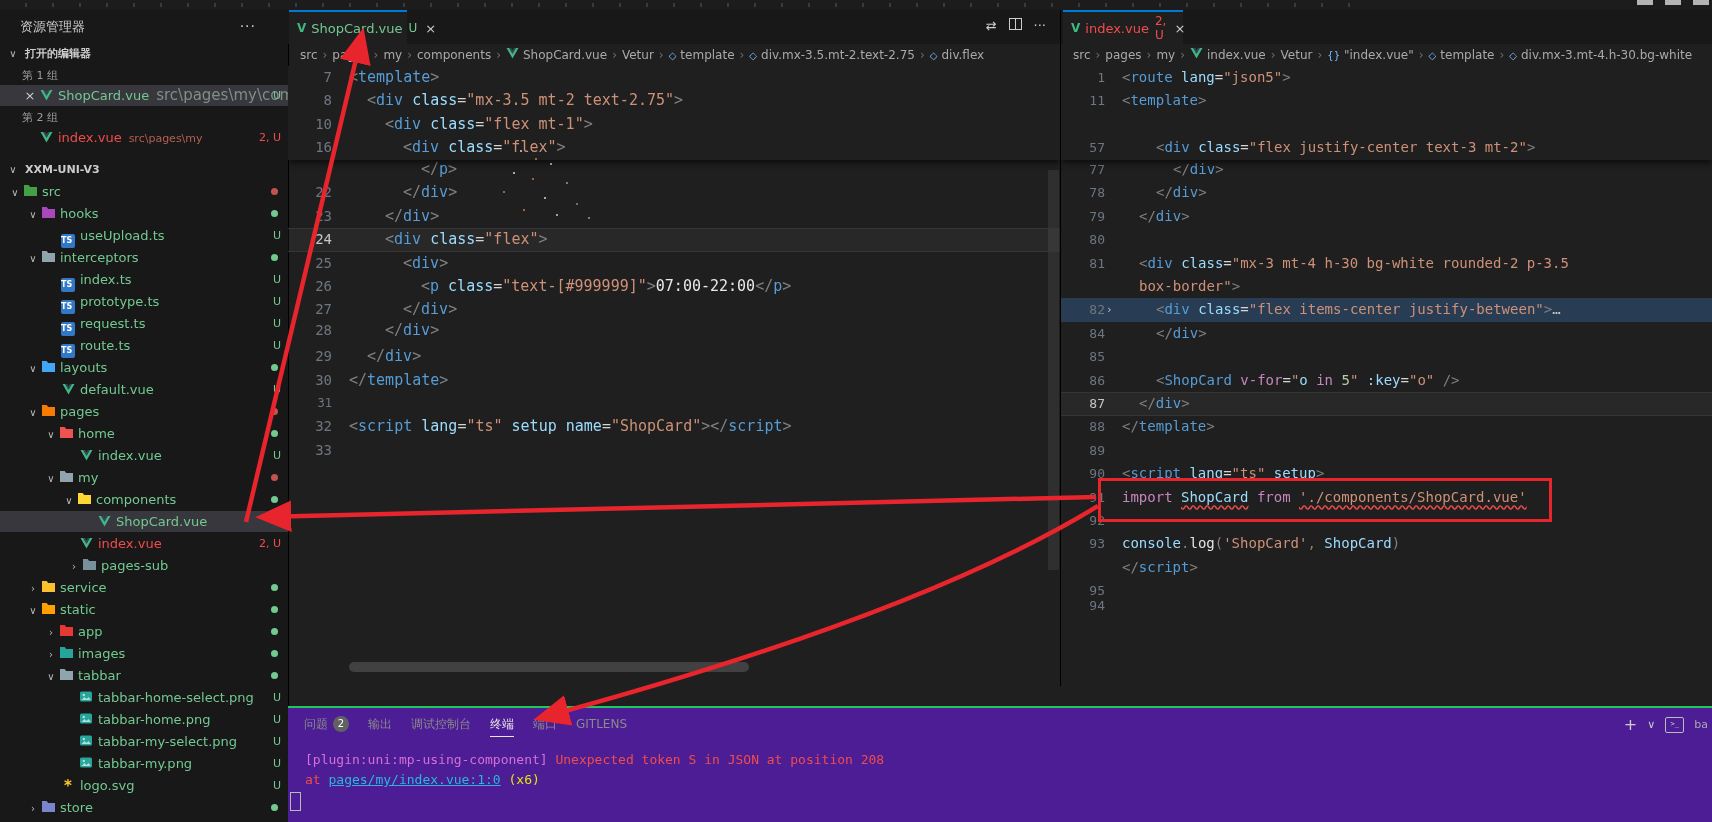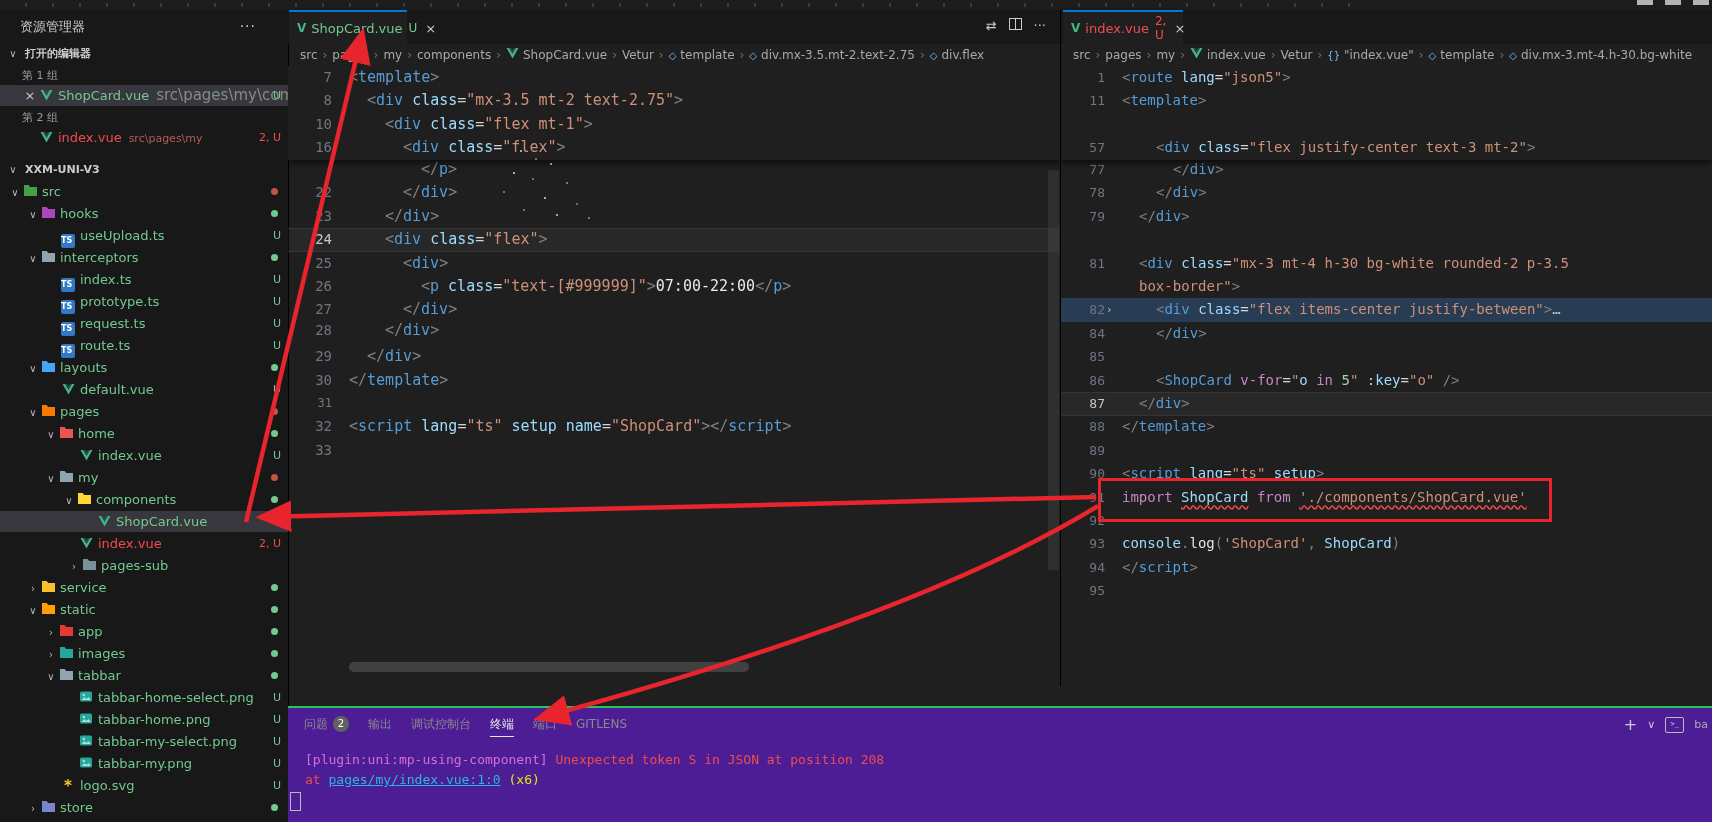--- a/index.html
+++ b/index.html
@@ -301,34 +301,35 @@
     </div>
   </div>
   <div class="breadcrumb" id="bc-right"><span><span>src</span></span><span class="bc-sep">›</span><span><span>pages</span></span><span class="bc-sep">›</span><span><span>my</span></span><span class="bc-sep">›</span><span><span class="vueic" style="margin-right: 4px;"><svg width="13" height="11" viewBox="0 0 13 12">
             <path d="M0 0h2.9l3.6 6.2L10.1 0H13L6.5 11.5z" fill="#41b883"></path>
             <path d="M2.9 0h2.1l1.5 2.6L8 0h2.1L6.5 6.2z" fill="#35495e"></path>
           </svg></span><span>index.vue</span></span><span class="bc-sep">›</span><span><span>Vetur</span></span><span class="bc-sep">›</span><span><span class="bc-sym">{}</span><span>"index.vue"</span></span><span class="bc-sep">›</span><span><span class="bc-sym">◇</span><span>template</span></span><span class="bc-sep">›</span><span><span class="bc-sym">◇</span><span>div.mx-3.mt-4.h-30.bg-white</span></span></div>
   <div class="code mono" id="code-right">
       <div class="crow" style="top: 92px; font-size: 14px;"><span class="gnum" style="font-size: 13px;">77</span><span class="ctext" style="padding-left: 51px;"><span class="tk-p">&lt;/</span><span class="tk-t">div</span><span class="tk-p">&gt;</span></span></div>
       <div class="crow" style="top: 115.4px; font-size: 14px;"><span class="gnum" style="font-size: 13px;">78</span><span class="ctext" style="padding-left: 34px;"><span class="tk-p">&lt;/</span><span class="tk-t">div</span><span class="tk-p">&gt;</span></span></div>
       <div class="crow" style="top: 138.8px; font-size: 14px;"><span class="gnum" style="font-size: 13px;">79</span><span class="ctext" style="padding-left: 17px;"><span class="tk-p">&lt;/</span><span class="tk-t">div</span><span class="tk-p">&gt;</span></span></div>
+      <div class="crow" style="top: 162.2px; font-size: 14px;"><span class="gnum" style="font-size: 13px;">80</span><span class="ctext" style="padding-left: 0px;"></span></div>
       <div class="crow" style="top: 185.6px; font-size: 14px;"><span class="gnum" style="font-size: 13px;">81</span><span class="ctext" style="padding-left: 17px;"><span class="tk-p">&lt;</span><span class="tk-t">div</span><span class="tk-a"> class</span><span class="tk-o">=</span><span class="tk-s">"mx-3 mt-4 h-30 bg-white rounded-2 p-3.5</span></span></div>
       <div class="crow" style="top: 209px; font-size: 14px;"><span class="gnum" style="font-size: 13px;"></span><span class="ctext" style="padding-left: 17px;"><span class="tk-s">box-border"</span><span class="tk-p">&gt;</span></span></div>
       <div class="crow selline" style="top: 232.4px; font-size: 14px;"><span class="gnum" style="font-size: 13px;">82</span><span class="foldc">›</span><span class="ctext" style="padding-left: 34px;"><span class="tk-p">&lt;</span><span class="tk-t">div</span><span class="tk-a"> class</span><span class="tk-o">=</span><span class="tk-s">"flex items-center justify-between"</span><span class="tk-p">&gt;</span><span class="tk-e">…</span></span></div>
       <div class="crow" style="top: 255.8px; font-size: 14px;"><span class="gnum" style="font-size: 13px;">84</span><span class="ctext" style="padding-left: 34px;"><span class="tk-p">&lt;/</span><span class="tk-t">div</span><span class="tk-p">&gt;</span></span></div>
       <div class="crow" style="top: 279.2px; font-size: 14px;"><span class="gnum" style="font-size: 13px;">85</span><span class="ctext" style="padding-left: 0px;"></span></div>
       <div class="crow" style="top: 302.6px; font-size: 14px;"><span class="gnum" style="font-size: 13px;">86</span><span class="ctext" style="padding-left: 34px;"><span class="tk-p">&lt;</span><span class="tk-t">ShopCard</span><span class="tk-d"> v-for</span><span class="tk-o">=</span><span class="tk-s">"</span><span class="tk-i">o</span><span class="tk-k"> in </span><span class="tk-n">5</span><span class="tk-s">"</span><span class="tk-a"> :key</span><span class="tk-o">=</span><span class="tk-s">"o"</span><span class="tk-p"> /&gt;</span></span></div>
       <div class="crow curline" style="top: 326px; font-size: 14px;"><span class="gnum bold" style="font-size: 13px;">87</span><span class="ctext" style="padding-left: 17px;"><span class="tk-p">&lt;/</span><span class="tk-t">div</span><span class="tk-p">&gt;</span></span></div>
       <div class="crow" style="top: 349.4px; font-size: 14px;"><span class="gnum" style="font-size: 13px;">88</span><span class="ctext" style="padding-left: 0px;"><span class="tk-p">&lt;/</span><span class="tk-t">template</span><span class="tk-p">&gt;</span></span></div>
       <div class="crow" style="top: 372.8px; font-size: 14px;"><span class="gnum" style="font-size: 13px;">89</span><span class="ctext" style="padding-left: 0px;"></span></div>
       <div class="crow" style="top: 396.2px; font-size: 14px;"><span class="gnum" style="font-size: 13px;">90</span><span class="ctext" style="padding-left: 0px;"><span class="tk-p">&lt;</span><span class="tk-t">script</span><span class="tk-a"> lang</span><span class="tk-o">=</span><span class="tk-s">"ts"</span><span class="tk-a"> setup</span><span class="tk-p">&gt;</span></span></div>
       <div class="crow" style="top: 419.6px; font-size: 14px;"><span class="gnum" style="font-size: 13px;">91</span><span class="ctext" style="padding-left: 0px;"><span class="tk-k">import </span><span class="tk-i sq">ShopCard</span><span class="tk-k"> from </span><span class="tk-s sq">'./components/ShopCard.vue'</span></span></div>
       <div class="crow" style="top: 443px; font-size: 14px;"><span class="gnum" style="font-size: 13px;">92</span><span class="ctext" style="padding-left: 0px;"></span></div>
       <div class="crow" style="top: 466.4px; font-size: 14px;"><span class="gnum" style="font-size: 13px;">93</span><span class="ctext" style="padding-left: 0px;"><span class="tk-i">console</span><span class="tk-p">.</span><span class="tk-f">log</span><span class="tk-p">(</span><span class="tk-s">'ShopCard'</span><span class="tk-p">,</span><span class="tk-i"> ShopCard</span><span class="tk-p">)</span></span></div>
-      <div class="crow" style="top: 489.8px; font-size: 14px;"><span class="gnum" style="font-size: 13px;">94</span><span class="ctext" style="padding-left: 0px;"><span class="tk-p">&lt;/</span><span class="tk-t">script</span><span class="tk-p">&gt;</span></span></div>
+      <div class="crow" style="top: 489.8px; font-size: 14px;"><span class="gnum" style="font-size: 13px; margin-top: 38px;">94</span><span class="ctext" style="padding-left: 0px;"><span class="tk-p">&lt;/</span><span class="tk-t">script</span><span class="tk-p">&gt;</span></span></div>
       <div class="crow" style="top: 513.2px; font-size: 14px;"><span class="gnum" style="font-size: 13px;">95</span><span class="ctext" style="padding-left: 0px;"></span></div>
       <div class="stickybg"></div>
       <div class="crow strow" style="top: 0px; font-size: 14px;"><span class="gnum" style="font-size: 13px;">1</span><span class="ctext" style="padding-left: 0px;"><span class="tk-p">&lt;</span><span class="tk-t">route</span><span class="tk-a"> lang</span><span class="tk-o">=</span><span class="tk-s">"json5"</span><span class="tk-p">&gt;</span></span></div>
       <div class="crow strow" style="top: 23.4px; font-size: 14px;"><span class="gnum" style="font-size: 13px;">11</span><span class="ctext" style="padding-left: 0px;"><span class="tk-p">&lt;</span><span class="tk-t">template</span><span class="tk-p">&gt;</span></span></div>
       <div class="crow strow" style="top: 70.2px; font-size: 14px;"><span class="gnum" style="font-size: 13px;">57</span><span class="ctext" style="padding-left: 34px;"><span class="tk-p">&lt;</span><span class="tk-t">div</span><span class="tk-a"> class</span><span class="tk-o">=</span><span class="tk-s">"flex justify-center text-3 mt-2"</span><span class="tk-p">&gt;</span></span></div>
     </div>
 </div>
 
 <div class="abs" id="panel">
   <div id="panel-tabs">

